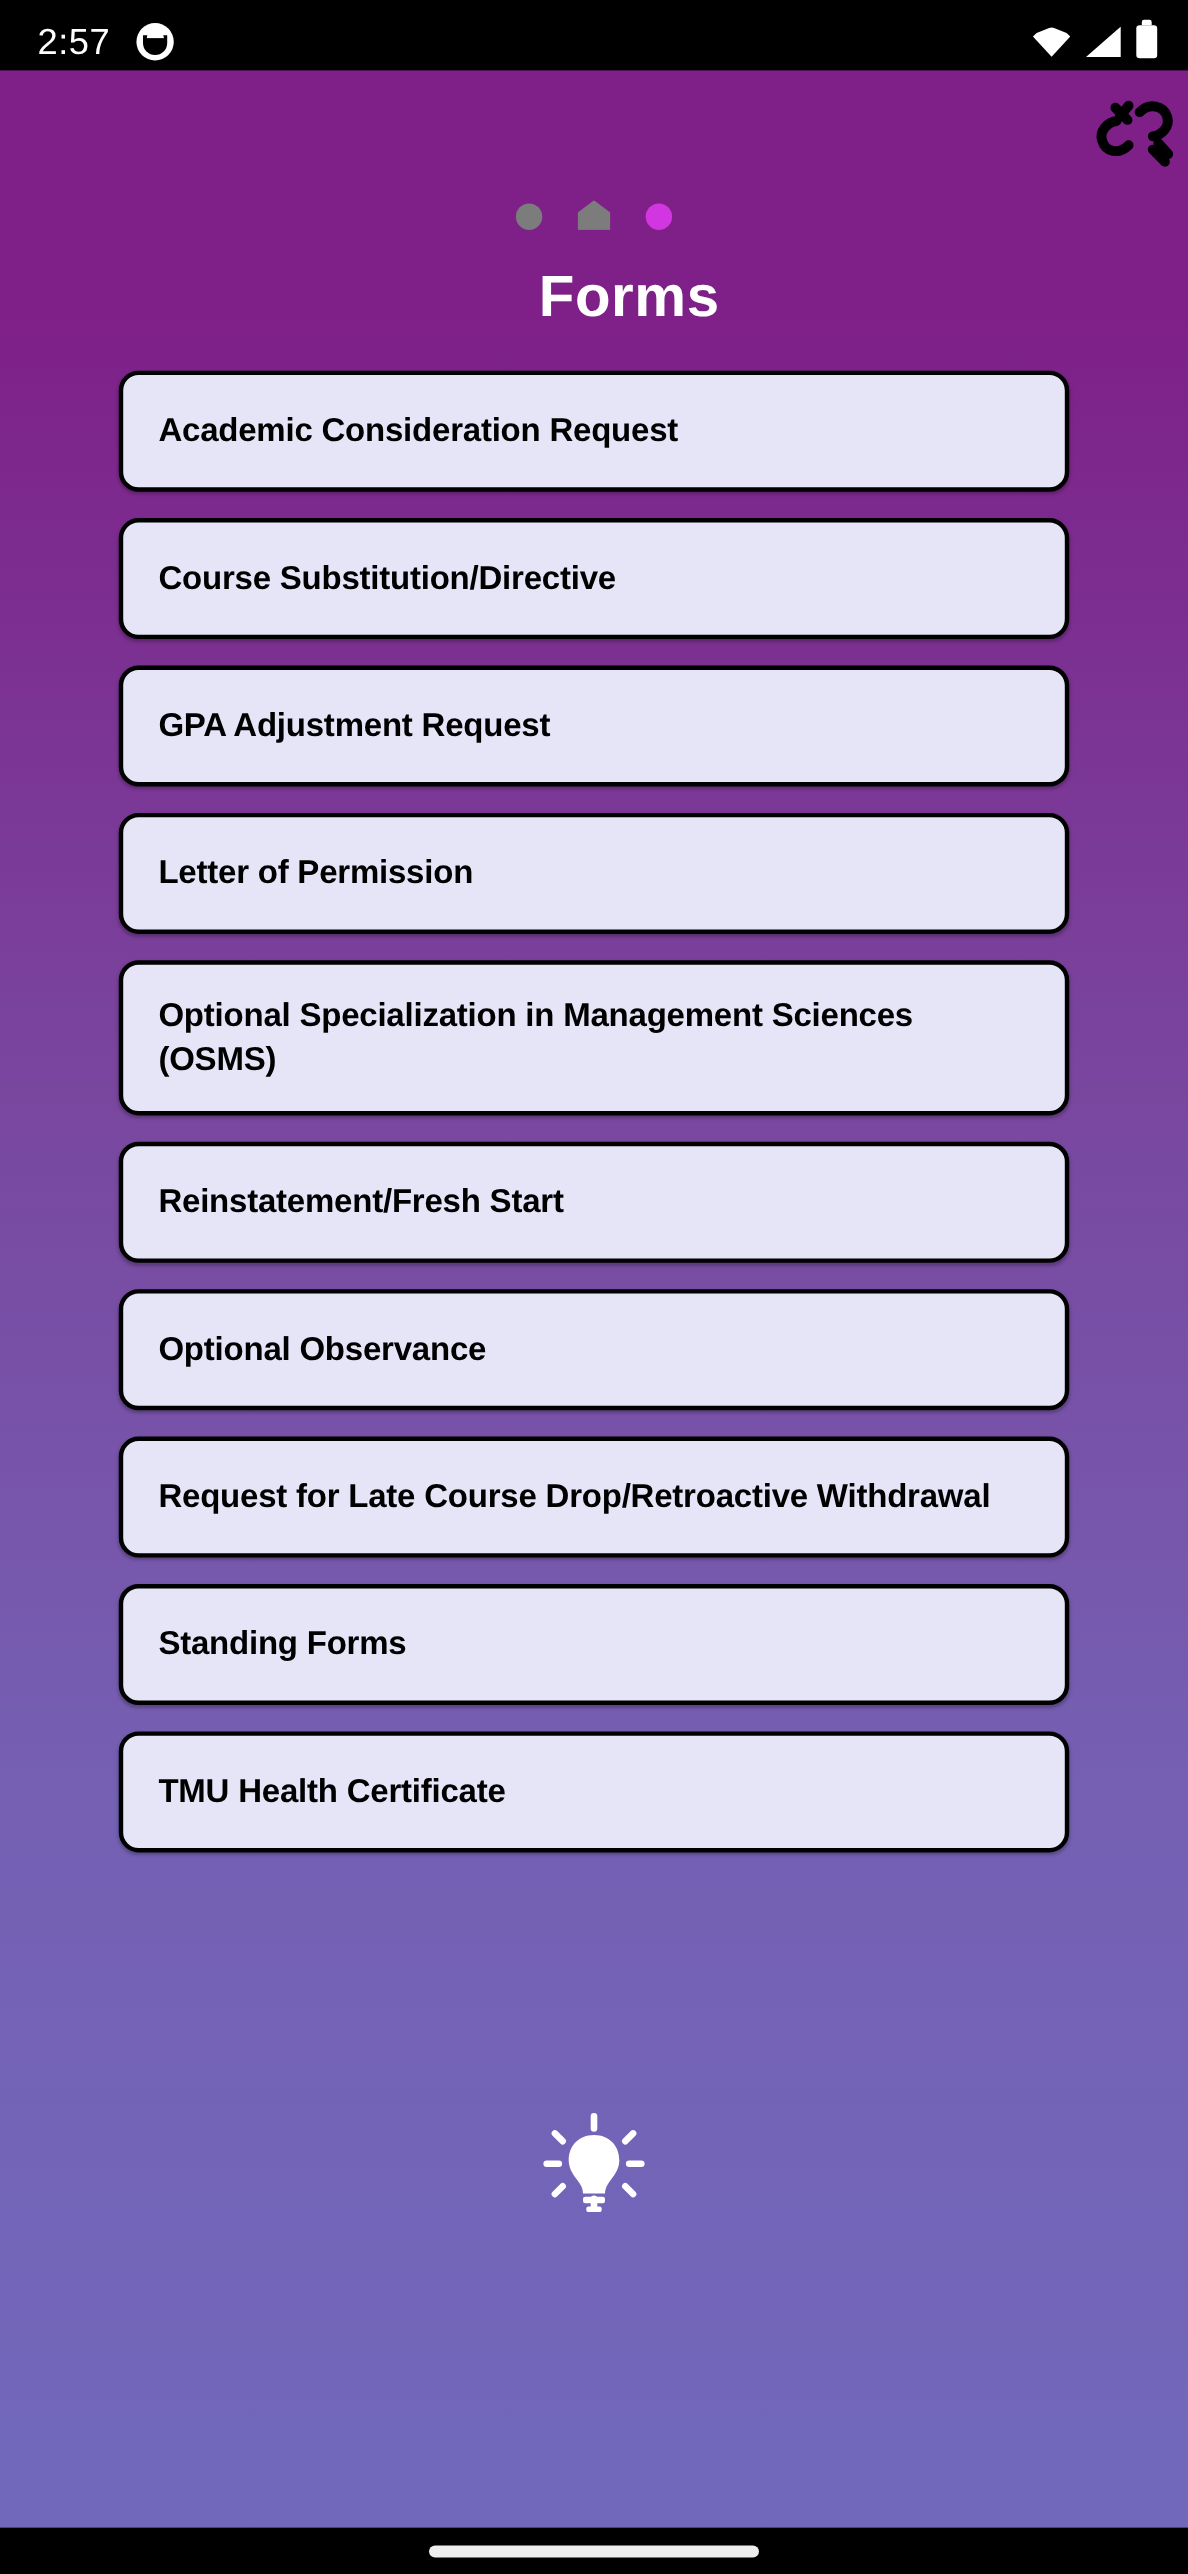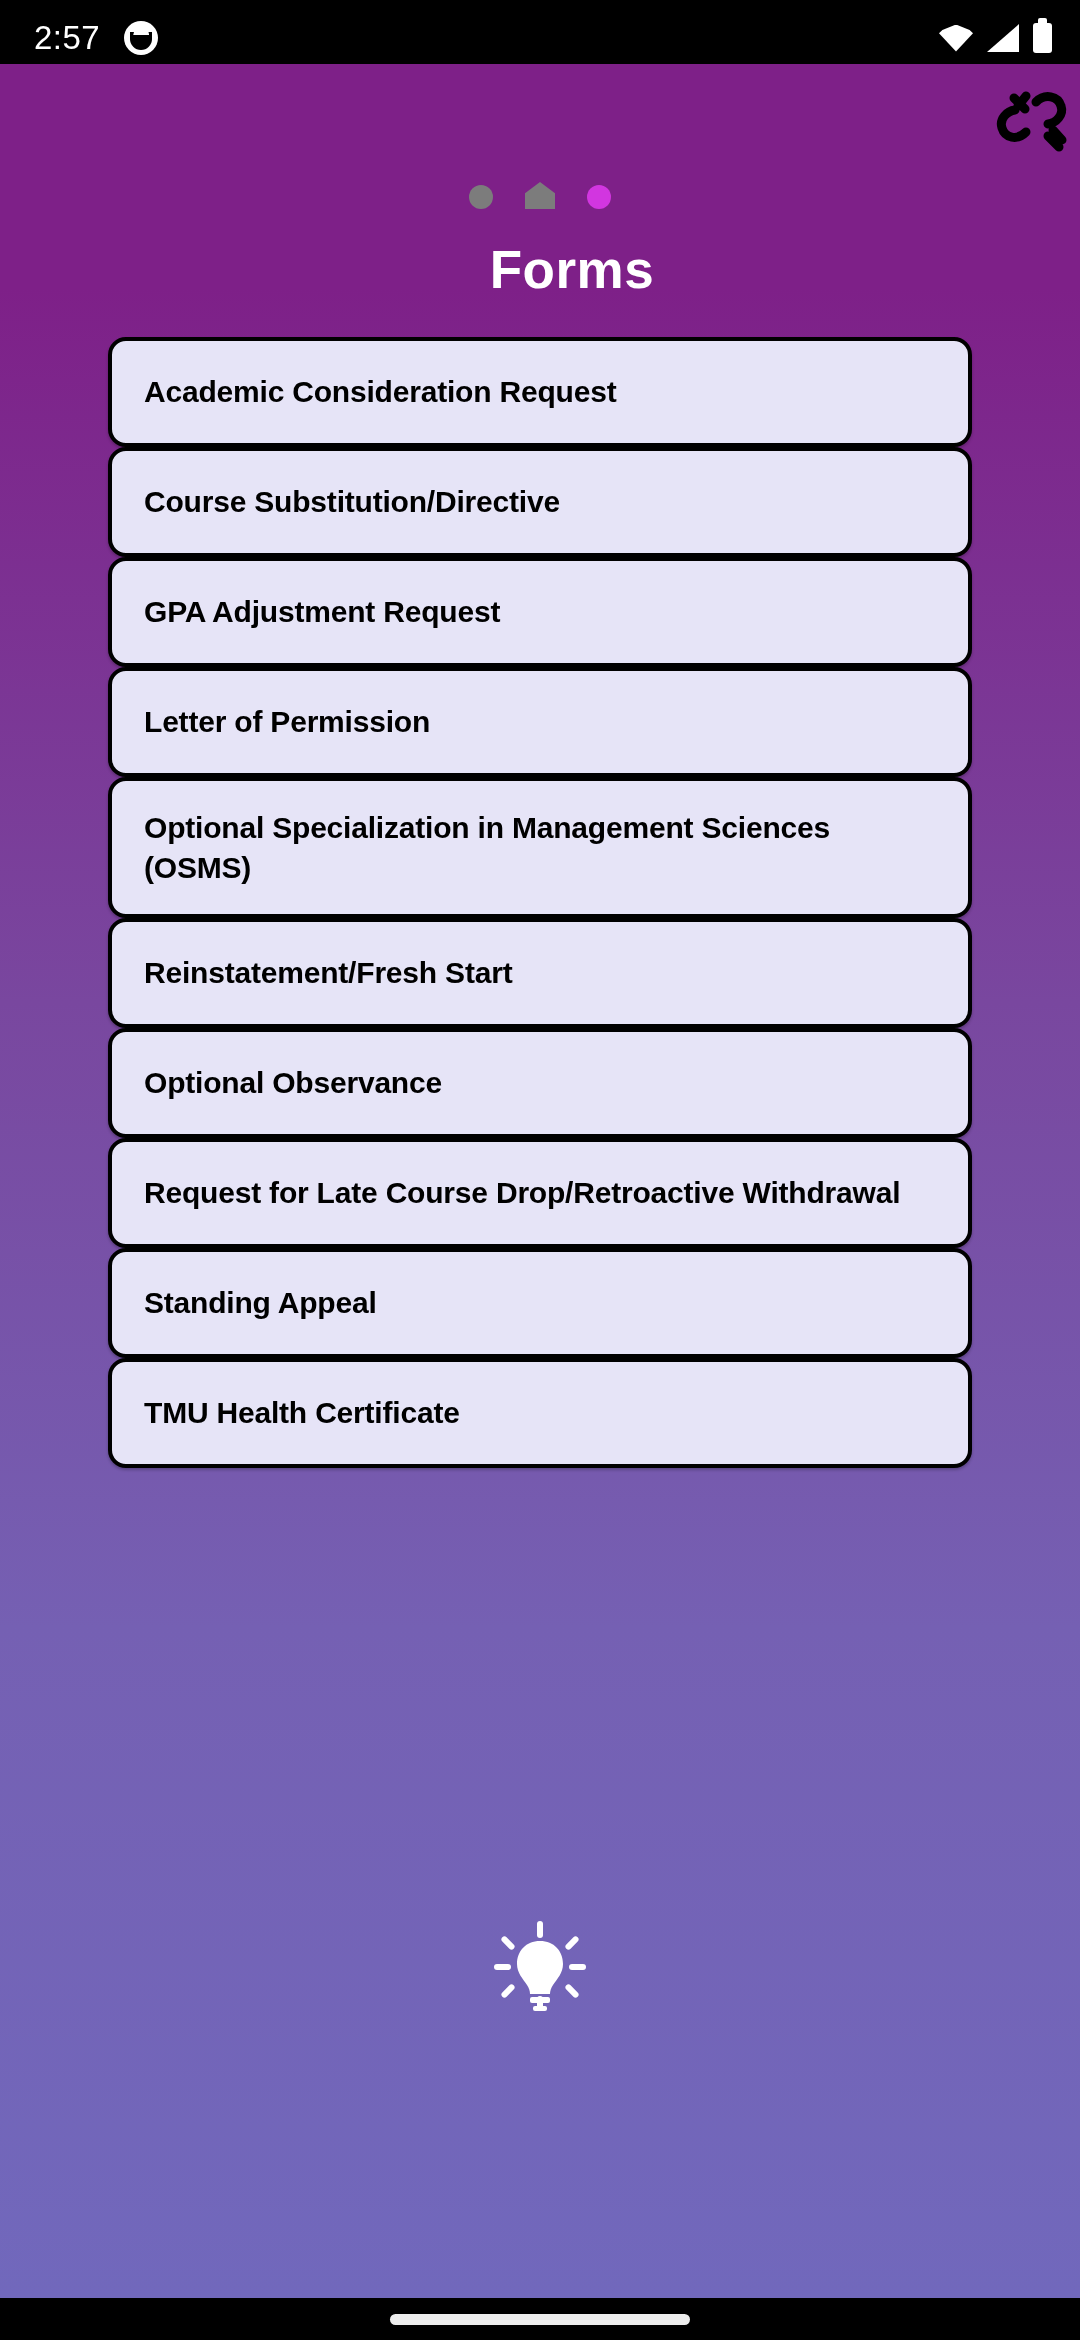--- a/index.html
+++ b/index.html
@@ -79,21 +79,21 @@
     position:absolute; top:175px; left:0; width:1080px;
     text-align:center; color:#fff; font-size:53px; font-weight:bold;
     letter-spacing:0.5px;
     margin-left:32px;
   }
 
   
   .form-list {
     position:absolute; top:273px; left:0; width:1080px;
     padding:0 108px 0 108px;
-    display:flex; flex-direction:column; gap:0;
+    display:flex; flex-direction:column; gap:24px;
   }
   .form-card {
     background:#E6E4F7;
     border:4px solid #000;
     border-radius:18px;
     padding:27px 32px;
     min-height:110px;
     display:flex; align-items:center;
     box-shadow:0 2px 3px rgba(0,0,0,0.25);
   }
@@ -172,21 +172,21 @@
       <div class="form-card">
         <span class="form-card-label">Reinstatement/Fresh Start</span>
       </div>
       <div class="form-card">
         <span class="form-card-label">Optional Observance</span>
       </div>
       <div class="form-card">
         <span class="form-card-label">Request for Late Course Drop/Retroactive Withdrawal</span>
       </div>
       <div class="form-card">
-        <span class="form-card-label">Standing Appeal</span>
+        <span class="form-card-label">Standing Forms</span>
       </div>
       <div class="form-card">
         <span class="form-card-label">TMU Health Certificate</span>
       </div>
     </div>
 
     <div class="bulb-wrap">
       <svg viewBox="0 0 96 96" width="96" height="96" aria-hidden="true">
         <g fill="#FFFFFF">
           <rect x="45" y="2" width="6" height="17" rx="3"></rect>

